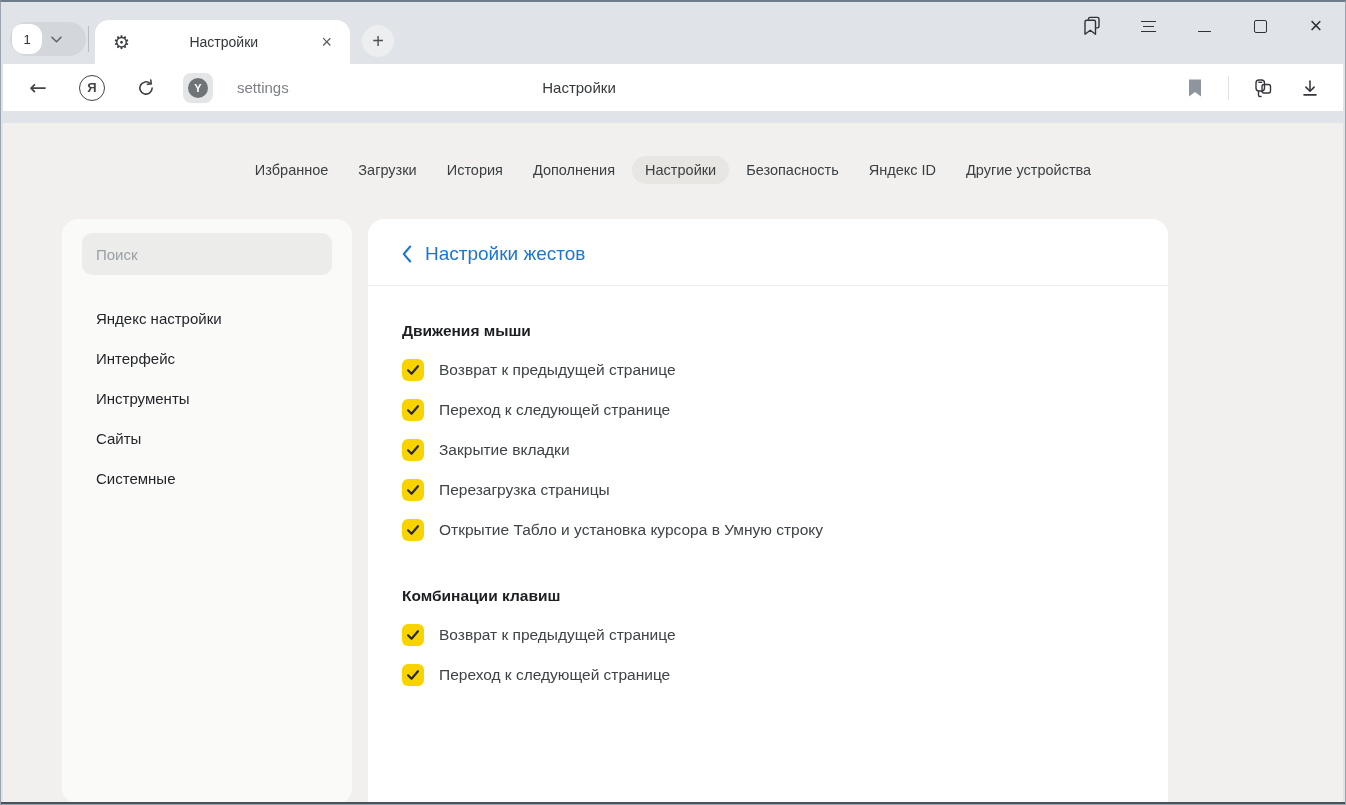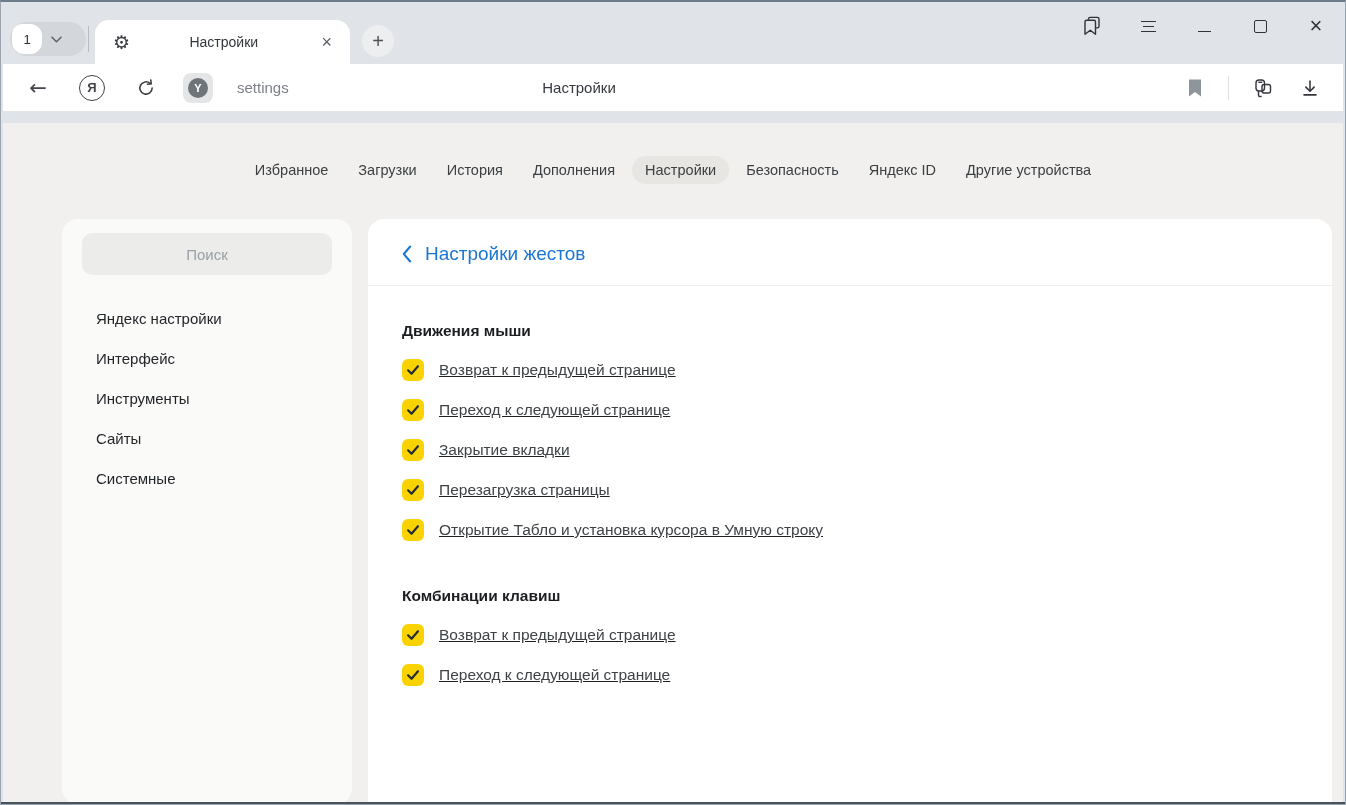--- a/index.html
+++ b/index.html
@@ -56,33 +56,33 @@
   .tb-divider { width:1px; height:24px; background:#e2e2e4; }
 
   
   .page { position:absolute; top:112px; left:3px; right:3px; bottom:3px; background:#f1f0ee; overflow:hidden;margin-top:11px; }
   .nav { display:flex; justify-content:center; align-items:center; gap:4px; padding-top:33px; }
   .nav-item { font-size:14.5px; color:#3c4043; padding:6px 13px; border-radius:15px; cursor:pointer; white-space:nowrap; }
   .nav-item.active { background:#e8e6e2; }
 
   .sidebar { position:absolute; left:59px; top:96px; width:290px; height:585px; background:#fafaf9; border-radius:16px; padding:14px 20px; }
   .search-input { width:100%; height:42px; border:none; outline:none; border-radius:10px; background:#ececea;
-                  padding:0 14px; font-size:15px; color:#2a2d31; font-family:inherit;text-align:center; }
+                  padding:0 14px; font-size:15px; color:#2a2d31; font-family:inherit; }
   .search-input::placeholder { color:#9aa0a6; }
   .side-list { margin-top:23px; }
   .side-item { height:40px; display:flex; align-items:center; padding-left:14px; font-size:15px; color:#232629;
                border-radius:8px; cursor:pointer; }
 
-  .main { position:absolute; left:365px; top:96px; width:964px; bottom:0; background:#fff; border-radius:16px 16px 0 0; }
+  .main { position:absolute; left:365px; top:96px; width:800px; bottom:0; background:#fff; border-radius:16px 16px 0 0; }
   .main-header { display:flex; align-items:center; gap:13px; padding:24px 34px 20px; border-bottom:1px solid #ececec; cursor:pointer; }
   .main-title { font-size:19px; color:var(--link-blue,#1b76d3); }
   .main-content { padding:36px 34px 0; }
   .section-heading { font-size:15.5px; font-weight:700; color:#1c1e21; margin:0 0 19px; }
   .section + .section { margin-top:46px; }
-  .check-row { display:flex; align-items:center; gap:15px; margin-bottom:18px;text-decoration:underline; }
+  .check-row { display:flex; align-items:center; gap:15px; margin-bottom:18px; }
   .checkbox { width:22px; height:22px; border-radius:6px; background:var(--accent-yellow,#f8d300);
               display:flex; align-items:center; justify-content:center; flex:0 0 auto; cursor:pointer; }
   .check-label { font-size:15.5px; color:#3e4348; }
 
   svg { display:block; }
 </style>
 </head>
 <body>
 
 <div class="titlebar">

